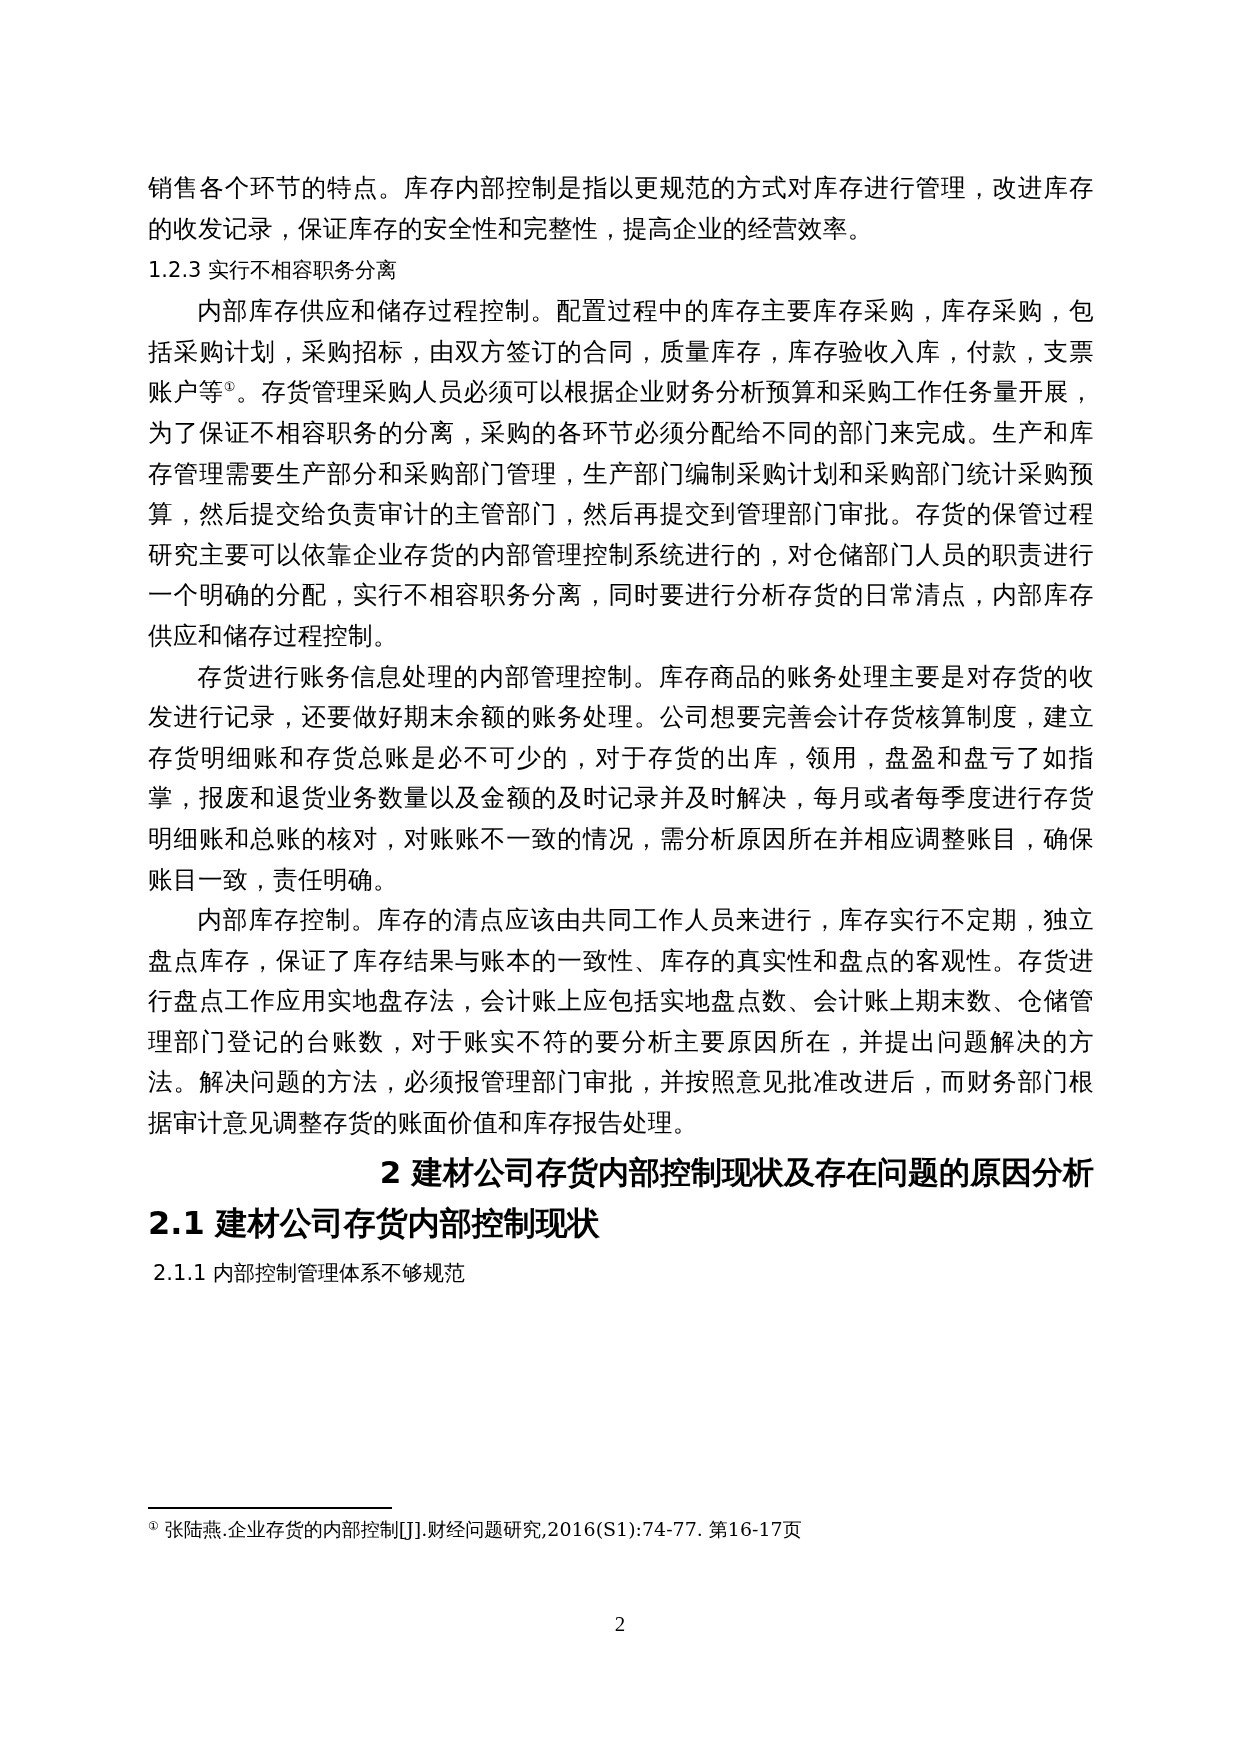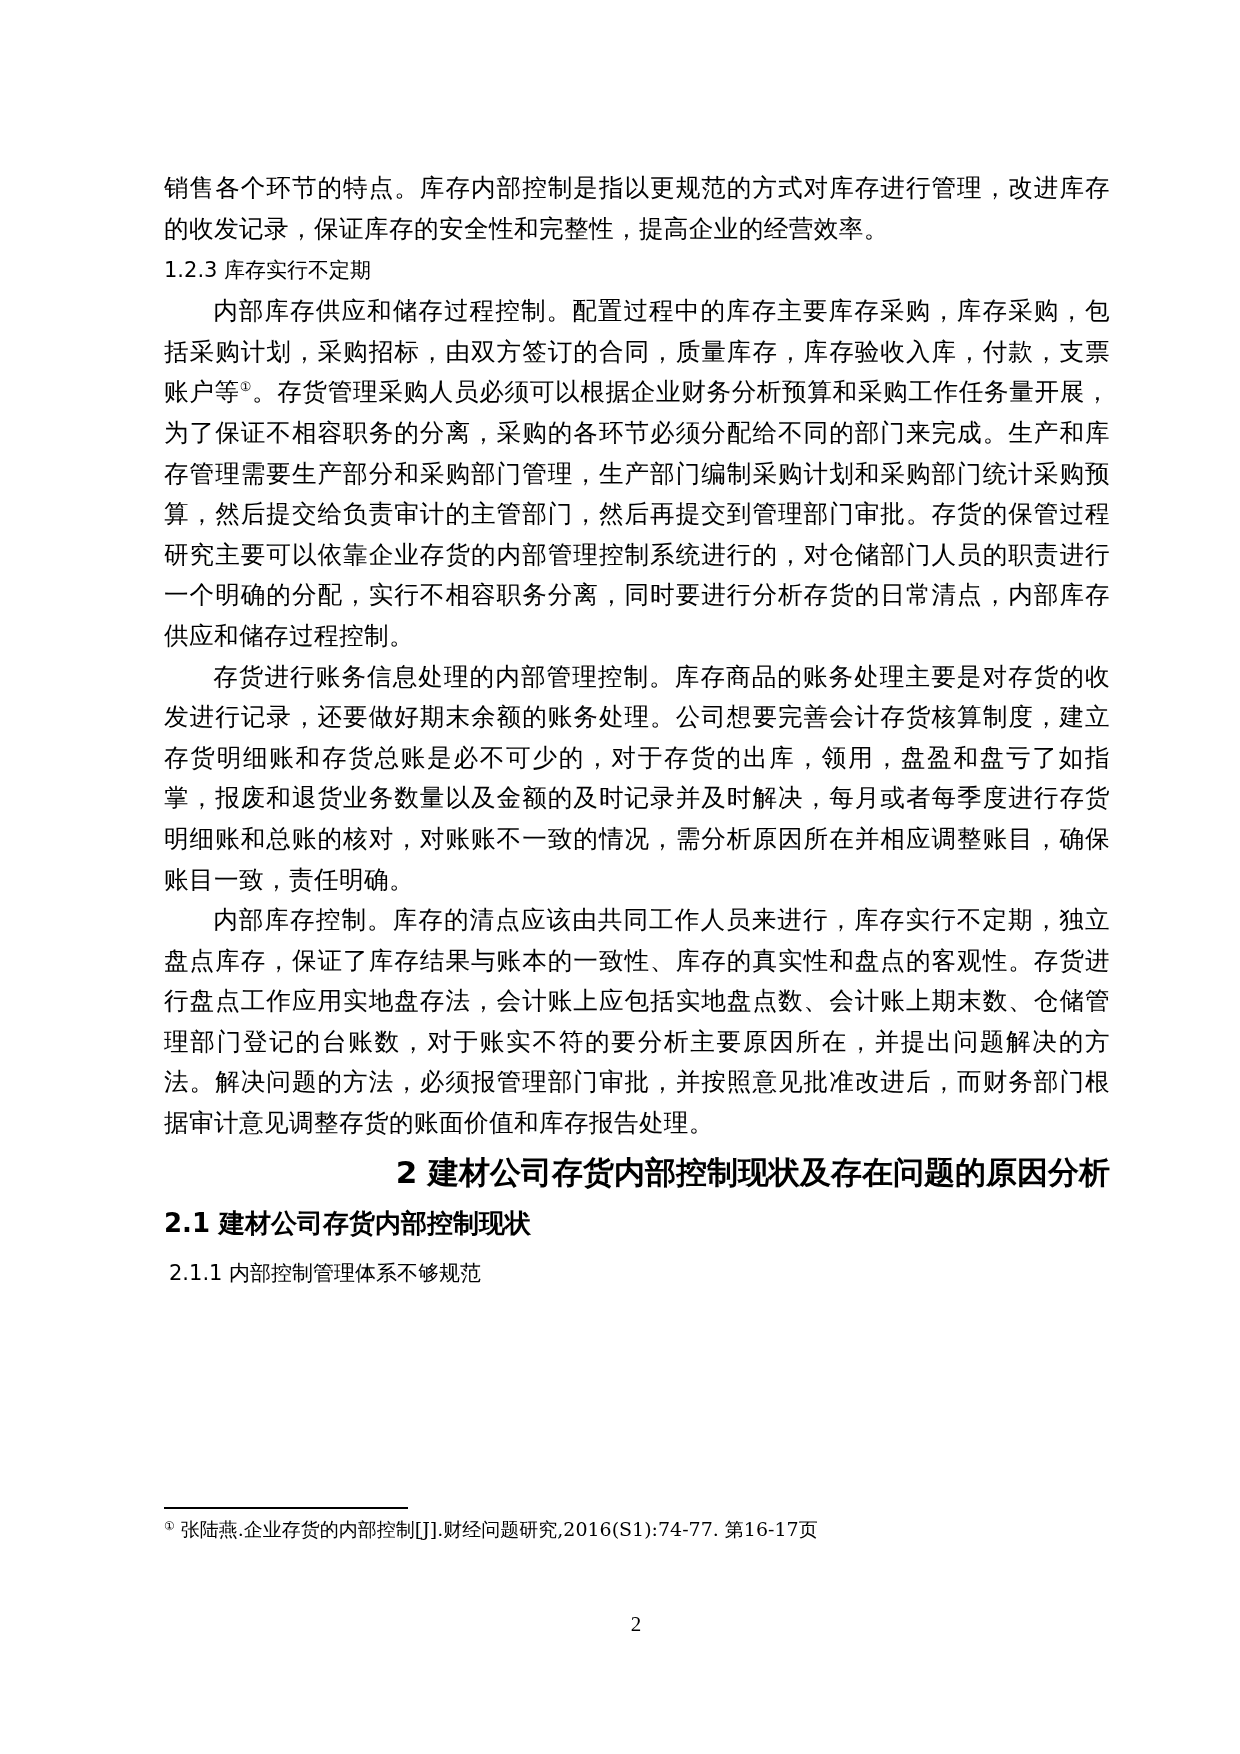--- a/index.html
+++ b/index.html
@@ -1,46 +1,46 @@
 <!DOCTYPE html>
 <html><head>
 <meta charset="utf-8">
 <style>
   html, body { margin: 0; padding: 0; background: #ffffff; }
   body { width: 1240px; height: 1754px; position: relative; overflow: hidden;
          font-family: "DejaVu Serif", "Liberation Serif", serif; color: #000; }
-  .page { position: absolute; left: 16px; top: 0; width: 1092px; height: 1754px; }
+  .page { position: absolute; left: 0; top: 0; width: 1092px; height: 1754px; }
   .content { position: absolute; left: 148px; top: 168px; width: 946px; }
   .p { font-size: 24.6px; line-height: 40.6px; margin: 0; text-align: justify;
        text-indent: 2em; letter-spacing: 0.4px; }
   .p.noindent { text-indent: 0; }
   .h3 { font-family: "DejaVu Sans", "Liberation Sans", sans-serif; font-size: 21px;
         line-height: 42px; margin: 0; font-weight: normal; }
   .h1 { font-family: "DejaVu Sans", "Liberation Sans", sans-serif; font-size: 31px;
         line-height: 52px; margin: 2px 0 0 0; font-weight: bold; text-align: right; }
-  .h2 { font-family: "DejaVu Sans", "Liberation Sans", sans-serif; font-size: 26px;
+  .h2 { font-family: "DejaVu Sans", "Liberation Sans", sans-serif; font-size: 32px;
         line-height: 50px; margin: 0; font-weight: bold; }
   .h3b { font-family: "DejaVu Sans", "Liberation Sans", sans-serif; font-size: 21px;
         line-height: 40px; margin: 5px; font-weight: normal; }
   sup.fnref { font-size: 13px; vertical-align: 9px; line-height: 0; }
   .fn-rule { position: absolute; left: 148px; top: 1507px; width: 244px; height: 0;
              border-top: 2px solid #000; }
   .footnote { position: absolute; left: 148px; top: 1512px; font-size: 19px; line-height: 28px;
               font-family: "DejaVu Serif", "Liberation Serif", serif; white-space: nowrap; }
   .footnote .mark { font-size: 12px; vertical-align: 6px; margin-right: 6px; }
   .pagenum { position: absolute; left: 0; width: 1240px; top: 1612px; text-align: center;
              font-size: 21px; font-family: "Liberation Serif", serif; }
 </style>
 </head>
 <body>
 
 <div class="page">
   <div class="content">
     <p class="p noindent">销售各个环节的特点。库存内部控制是指以更规范的方式对库存进行管理，改进库存的收发记录，保证库存的安全性和完整性，提高企业的经营效率。</p>
-    <h3 class="h3">1.2.3 库存实行不定期</h3>
+    <h3 class="h3">1.2.3 实行不相容职务分离</h3>
     <p class="p"><span>内部库存供应和储存过程控制。配置过程中的库存主要库存采购，库存采购，包括采购计划，采购招标，由双方签订的合同，质量库存，库存验收入库，付款，支票账户等</span><sup class="fnref">①</sup><span>。存货管理采购人员必须可以根据企业财务分析预算和采购工作任务量开展，为了保证不相容职务的分离，采购的各环节必须分配给不同的部门来完成。生产和库存管理需要生产部分和采购部门管理，生产部门编制采购计划和采购部门统计采购预算，然后提交给负责审计的主管部门，然后再提交到管理部门审批。存货的保管过程研究主要可以依靠企业存货的内部管理控制系统进行的，对仓储部门人员的职责进行一个明确的分配，实行不相容职务分离，同时要进行分析存货的日常清点，内部库存供应和储存过程控制。</span></p>
     <p class="p">存货进行账务信息处理的内部管理控制。库存商品的账务处理主要是对存货的收发进行记录，还要做好期末余额的账务处理。公司想要完善会计存货核算制度，建立存货明细账和存货总账是必不可少的，对于存货的出库，领用，盘盈和盘亏了如指掌，报废和退货业务数量以及金额的及时记录并及时解决，每月或者每季度进行存货明细账和总账的核对，对账账不一致的情况，需分析原因所在并相应调整账目，确保账目一致，责任明确。</p>
     <p class="p">内部库存控制。库存的清点应该由共同工作人员来进行，库存实行不定期，独立盘点库存，保证了库存结果与账本的一致性、库存的真实性和盘点的客观性。存货进行盘点工作应用实地盘存法，会计账上应包括实地盘点数、会计账上期末数、仓储管理部门登记的台账数，对于账实不符的要分析主要原因所在，并提出问题解决的方法。解决问题的方法，必须报管理部门审批，并按照意见批准改进后，而财务部门根据审计意见调整存货的账面价值和库存报告处理。</p>
     <h1 class="h1">2 建材公司存货内部控制现状及存在问题的原因分析</h1>
     <h2 class="h2">2.1 建材公司存货内部控制现状</h2>
     <h3 class="h3b">2.1.1 内部控制管理体系不够规范</h3>
   </div>
 
   <div class="fn-rule"></div>
   <div class="footnote"><span class="mark">①</span><span>张陆燕.企业存货的内部控制[J].财经问题研究,2016(S1):74-77. 第16-17页</span></div>

